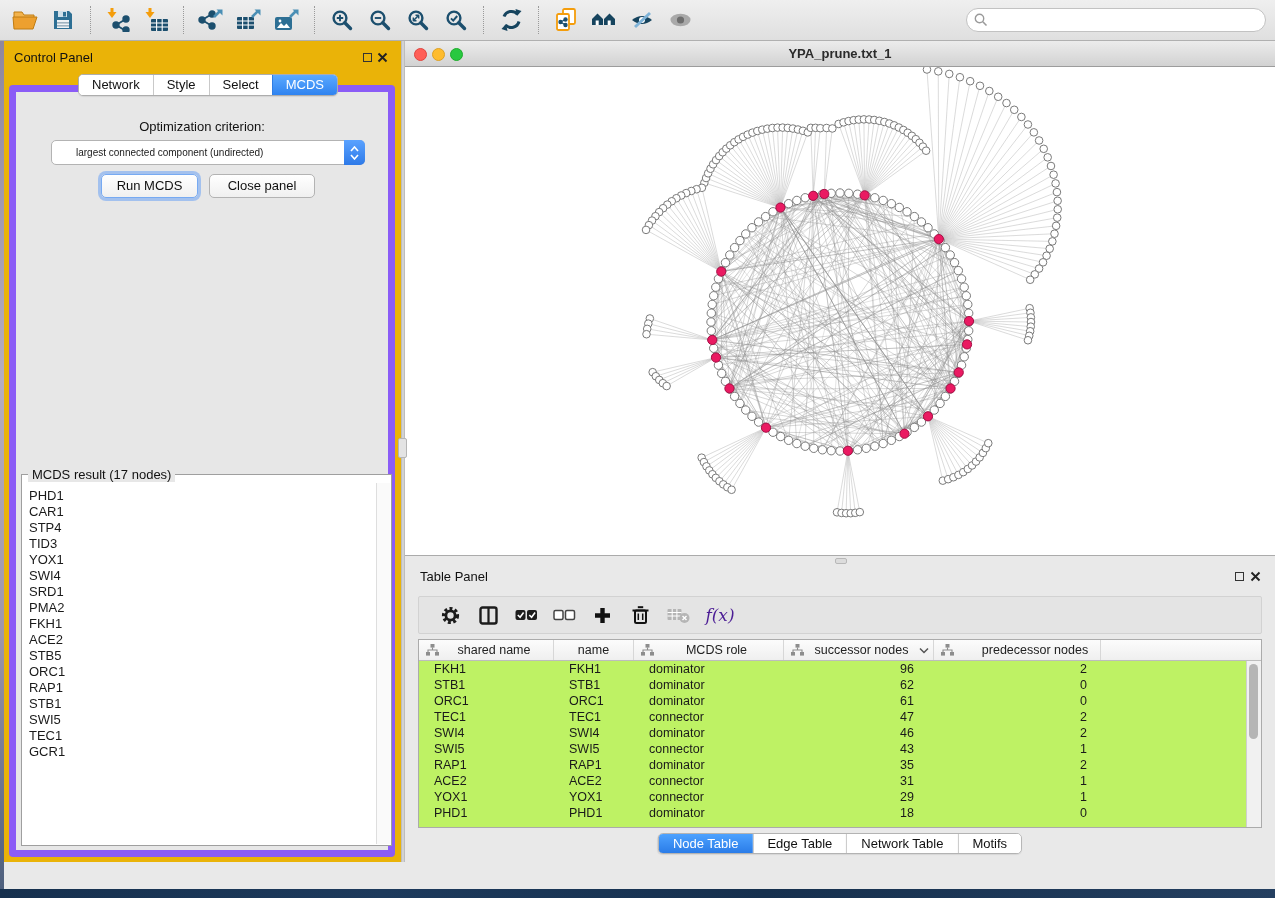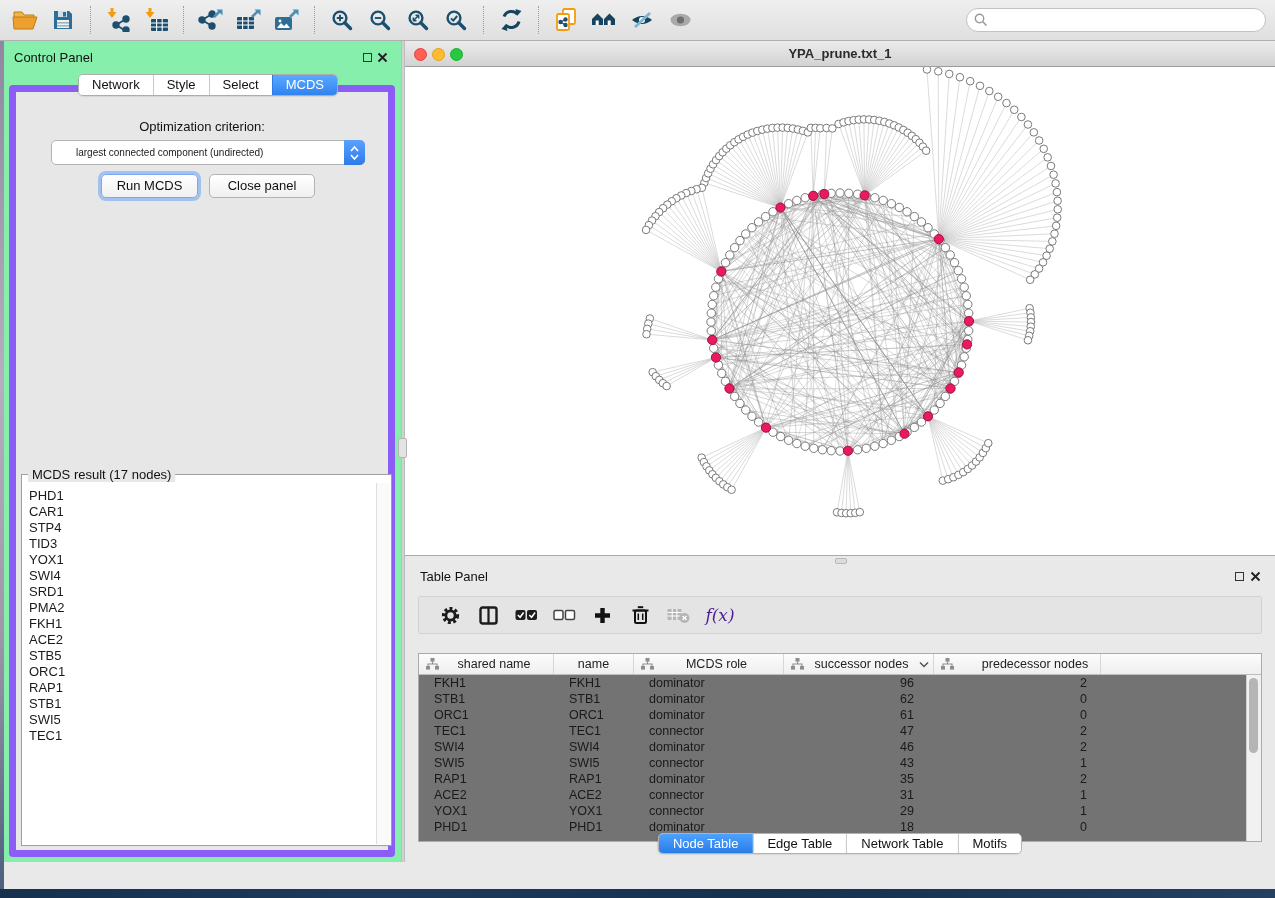--- a/index.html
+++ b/index.html
@@ -18,21 +18,21 @@
              background:#fff;display:flex;align-items:center;padding-left:7px;}
   .searchbox input{border:none;outline:none;flex:1;height:18px;font:13px "Liberation Sans",sans-serif;background:transparent;}
 
   
   .left-strip{position:absolute;left:0;top:41px;width:4px;height:848px;
               background:linear-gradient(180deg,#8f87a0,#b6adc0 40%,#9f96ab 70%,#4d5f7d);}
   .bottom-strip{position:absolute;left:0;top:889px;width:1275px;height:9px;
                 background:linear-gradient(90deg,#16304e,#1d3a5c 30%,#16304e 60%,#243f60);}
 
   
-  .control-panel{position:absolute;left:4px;top:41px;width:397px;height:821px;background:#86efac;}
+  .control-panel{position:absolute;left:4px;top:41px;width:397px;height:821px;background:#eab308;}
   .panel-title{position:absolute;left:10px;top:9px;font-size:13px;color:#111;}
   .win-mini{position:absolute;top:12px;width:9px;height:9px;border:1.5px solid #333;}
   .win-x{position:absolute;top:11px;width:11px;height:11px;}
   .cp-tabbar{position:absolute;left:74px;top:33px;height:22px;display:flex;
              border:1px solid #adadad;border-radius:5px;background:#fff;overflow:hidden;z-index:3;
              box-shadow:0 1px 1px rgba(0,0,0,.08);}
   .cp-tab{padding:0 13px;font-size:13px;line-height:20px;background:#fff;color:#111;border-left:1px solid #c9c9c9;}
   .cp-tab:first-child{border-left:none;}
   .cp-tab.active{background:linear-gradient(#5ba9ff,#2f83f0);color:#fff;border-left-color:#2f7de4;}
   .cp-content{position:absolute;left:5px;top:44px;width:386px;height:772px;background:#e7e7e7;
@@ -67,21 +67,21 @@
   .traffic{position:absolute;top:7px;width:13px;height:13px;border-radius:50%;}
   .net-title{position:absolute;left:0;right:0;top:5px;text-align:center;font-size:13px;font-weight:600;color:#2b2b2b;}
   .net-canvas{position:absolute;left:0;top:26px;width:870px;height:489px;background:#fff;border-bottom:1px solid #ababab;}
 
   
   .table-panel{position:absolute;left:405px;top:565px;width:870px;height:297px;background:#e9e9e9;}
   .tp-toolbar{position:absolute;left:13px;top:31px;width:844px;height:38px;background:#e4e4e4;
               border:1px solid #d2d2d2;border-radius:2px;display:flex;align-items:center;padding-left:12px;gap:0;}
   .tp-btn{width:38px;height:30px;display:flex;align-items:center;justify-content:center;flex:none;}
   .fx-label{font:italic 17px "DejaVu Serif",serif;color:#4c1d95;padding-left:2px;}
-  .ntable{position:absolute;left:13px;top:88px;width:844px;height:189px;background:#737373;border:1px solid #ababab;overflow:hidden;}
+  .ntable{position:absolute;left:13px;top:74px;width:844px;height:189px;background:#bef264;border:1px solid #ababab;overflow:hidden;}
   .thead{display:flex;height:21px;background:linear-gradient(#fcfcfc,#efefef);border-bottom:1px solid #bdbdbd;}
   .hcell{display:flex;align-items:center;border-right:1px solid #d7d7d7;font-size:12.5px;color:#222;padding:0 4px;}
   .hcell .hicon{margin-left:3px;flex:none;}
   .hcell .hlabel{flex:1;text-align:center;white-space:nowrap;}
   .h0{width:135px;}.h1{width:80px;}.h2{width:150px;}.h3{width:150px;}.h4{width:167px;gap:20px;}.hfill{flex:1;border-right:none;}
   .tbody{position:absolute;left:0;top:21px;right:15px;bottom:0;}
   .trow{display:flex;height:16px;line-height:16px;font-size:12.5px;}
   .tcell{white-space:nowrap;overflow:hidden;}
   .c0{width:135px;padding-left:15px;}.c1{width:80px;padding-left:15px;}.c2{width:150px;padding-left:15px;}
   .c3{width:150px;text-align:right;padding-right:20px;}.c4{width:167px;text-align:right;padding-right:14px;}.cfill{flex:1;}
@@ -314,20 +314,21 @@
               <div class="mcds-item">SRD1</div>
               <div class="mcds-item">PMA2</div>
               <div class="mcds-item">FKH1</div>
               <div class="mcds-item">ACE2</div>
               <div class="mcds-item">STB5</div>
               <div class="mcds-item">ORC1</div>
               <div class="mcds-item">RAP1</div>
               <div class="mcds-item">STB1</div>
               <div class="mcds-item">SWI5</div>
               <div class="mcds-item">TEC1</div>
+              <div class="mcds-item">GCR1</div>
             </div>
           <div class="mcds-scroll"></div>
         </div>
       </div>
     </div>
   </div>
 
   <div class="v-splitter"></div>
   <div class="v-grip"></div>
 

